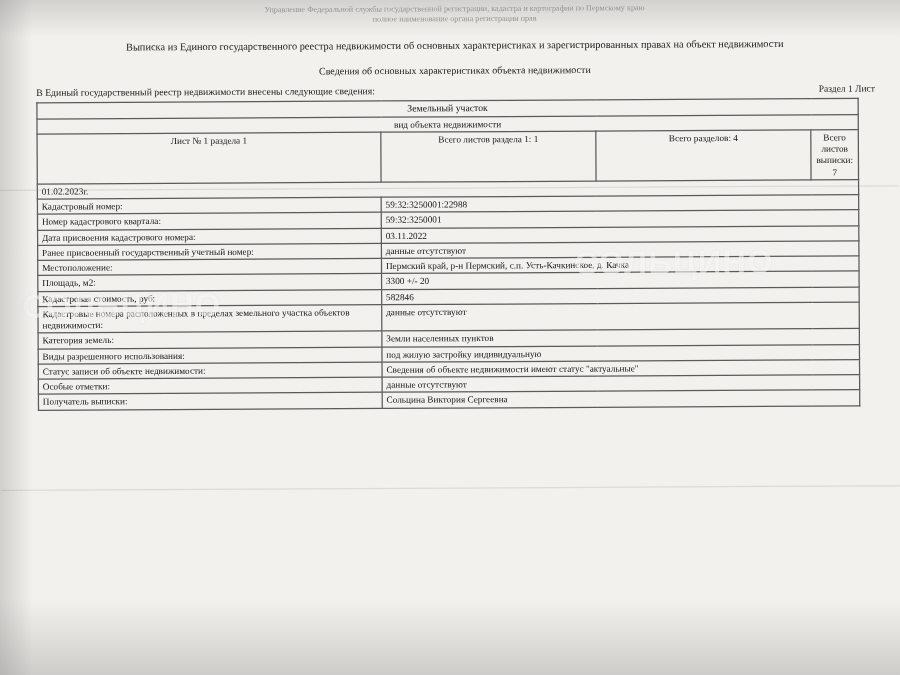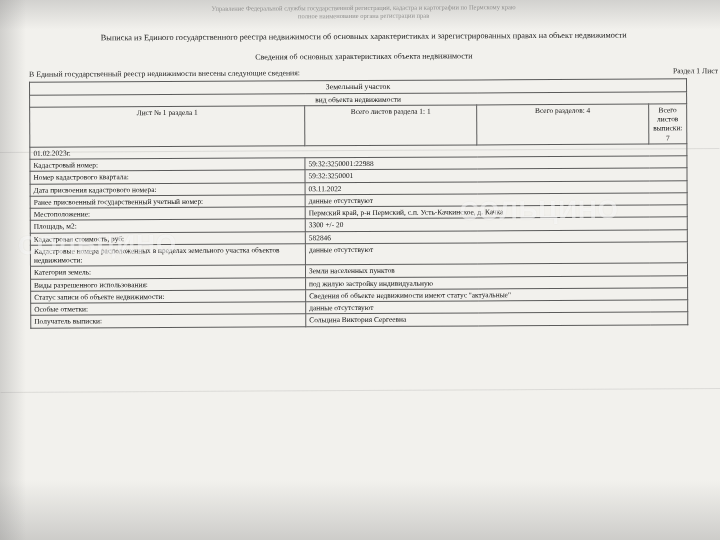--- a/index.html
+++ b/index.html
@@ -88,21 +88,21 @@
   }
   .intro {
     position: absolute;
     left: 30px;
     top: 68px;
     font-size: 7.8px;
     color: #1a1a1a;
   }
   .razdel {
     position: absolute;
-    right: 1px;
+    right: 19px;
     top: 68px;
     font-size: 7.6px;
     color: #1a1a1a;
   }
 
   table.doc {
     position: absolute;
     left: 30px;
     top: 80px;
     width: 658px;

